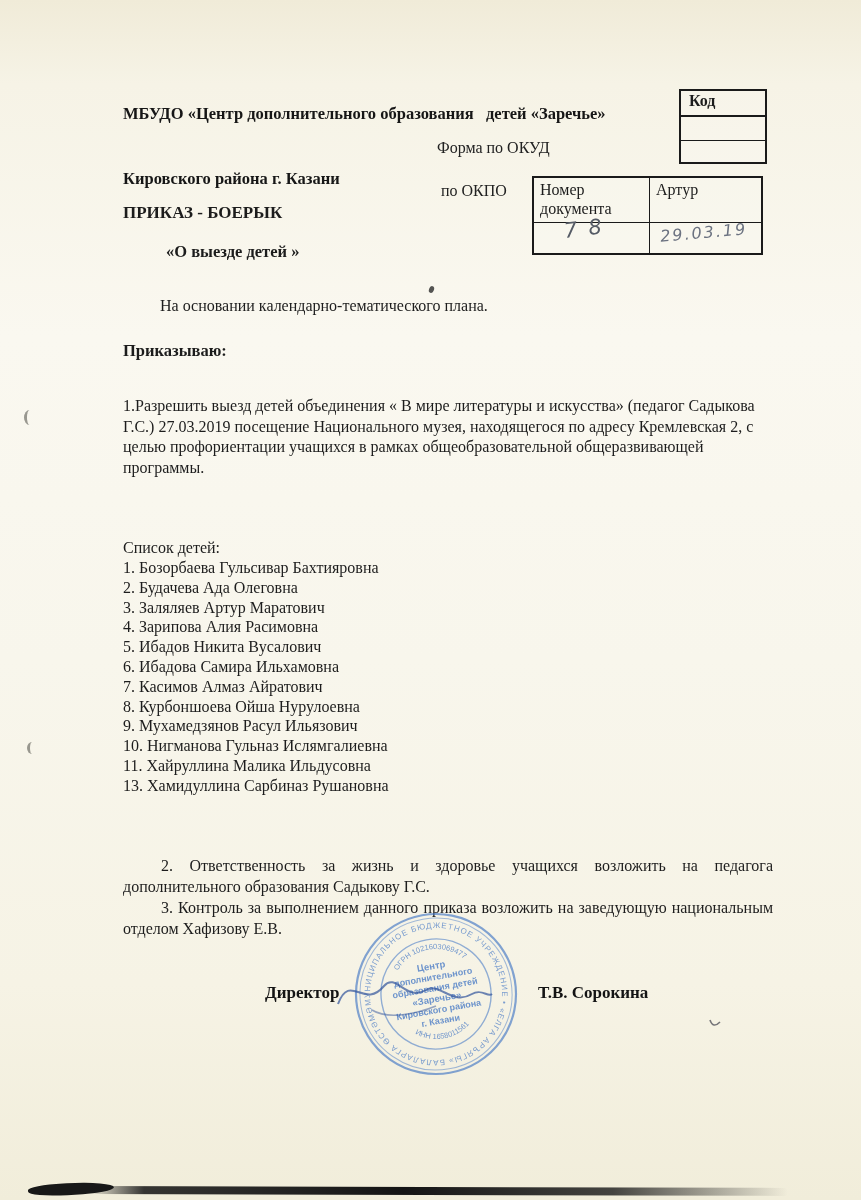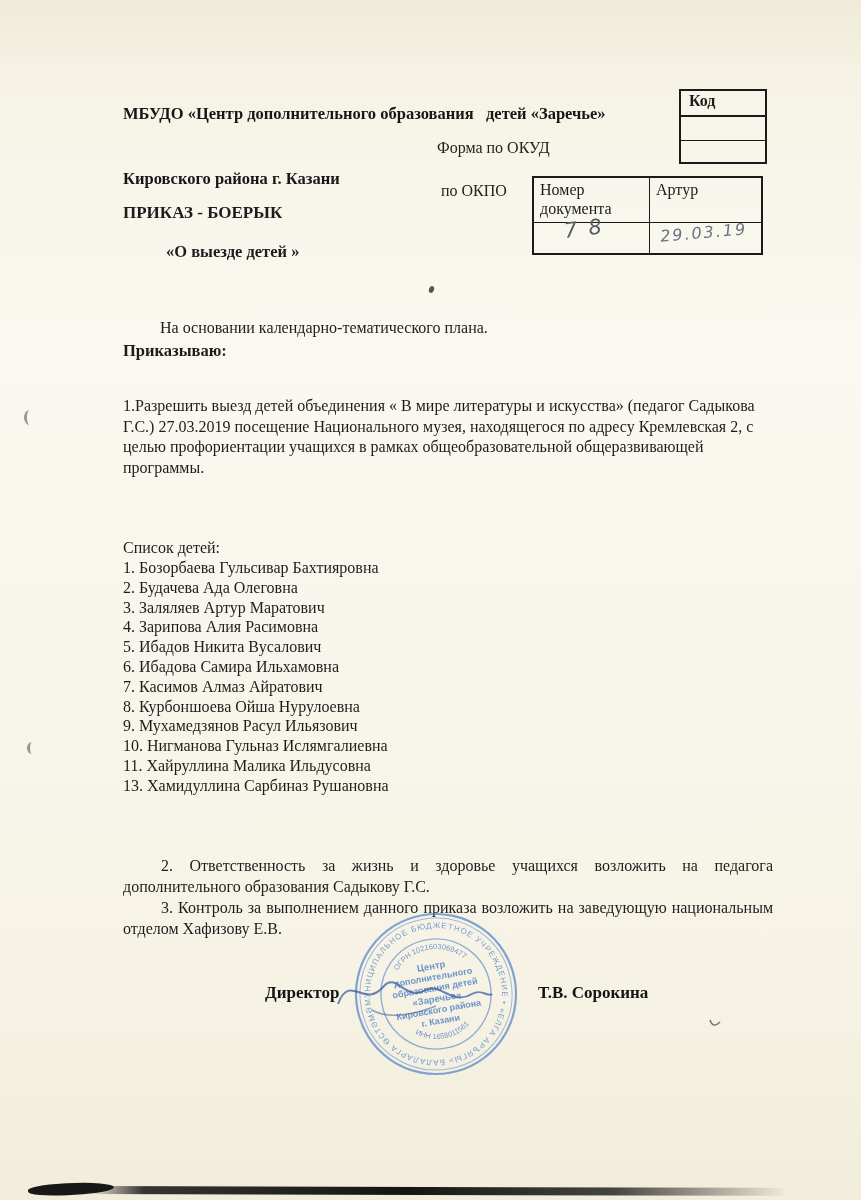--- a/index.html
+++ b/index.html
@@ -77,21 +77,21 @@
     <div class="cell doc-val">
       <span class="hw-date">29.03.19</span>
     </div>
   </div>
 
   <div class="abs b" style="left:123px;top:203px;font-size:17px;">ПРИКАЗ - БОЕРЫК</div>
   <div class="abs b" style="left:123px;top:242px;font-size:16.5px;margin-left:43px;">«О выезде детей »</div>
 
   <div class="abs pen-dot" style="left:429px;top:286px;"></div>
 
-  <div class="abs body-text" style="left:160px;top:318px;text-align:right;">На основании календарно-тематического плана.</div>
+  <div class="abs body-text" style="left:160px;top:296px;text-align:right;">На основании календарно-тематического плана.</div>
 
   <div class="abs b" style="left:123px;top:341px;font-size:16.5px;">Приказываю:</div>
 
   <div class="abs body-text" style="left:123px;top:396px;width:650px;">1.Разрешить выезд детей объединения  « В мире литературы и искусства»  (педагог Садыкова Г.С.)  27.03.2019  посещение Национального музея, находящегося по адресу Кремлевская 2,  с целью профориентации учащихся в рамках общеобразовательной общеразвивающей программы.</div>
 
   <div class="abs body-text" style="left:123px;top:538px;">Список детей:</div>
   <div class="abs list-wrap" style="left:123px;top:558px;width:520px;">
     <div>1. Бозорбаева Гульсивар Бахтияровна</div>
     <div>2. Будачева Ада Олеговна</div>
     <div>3. Заляляев Артур Маратович</div>

